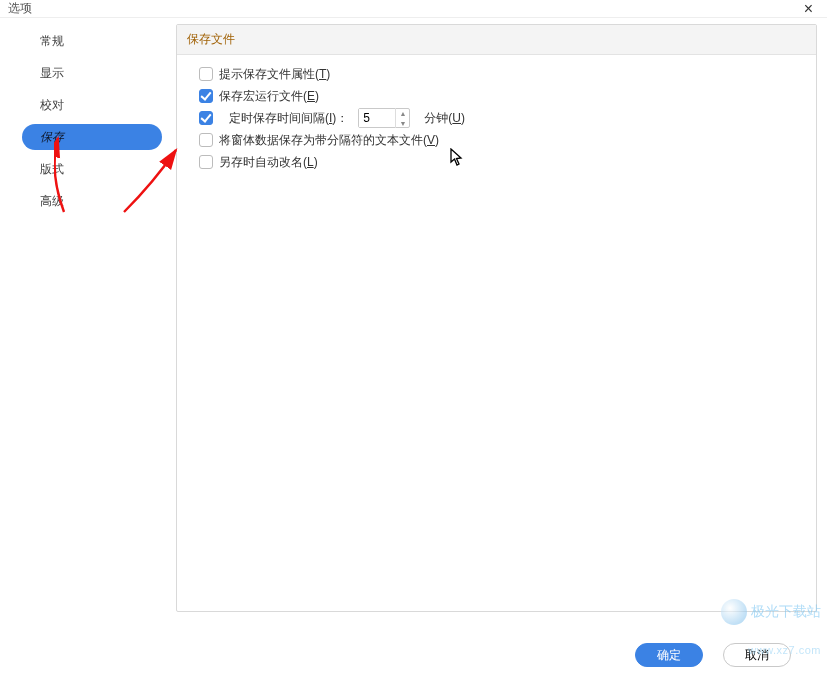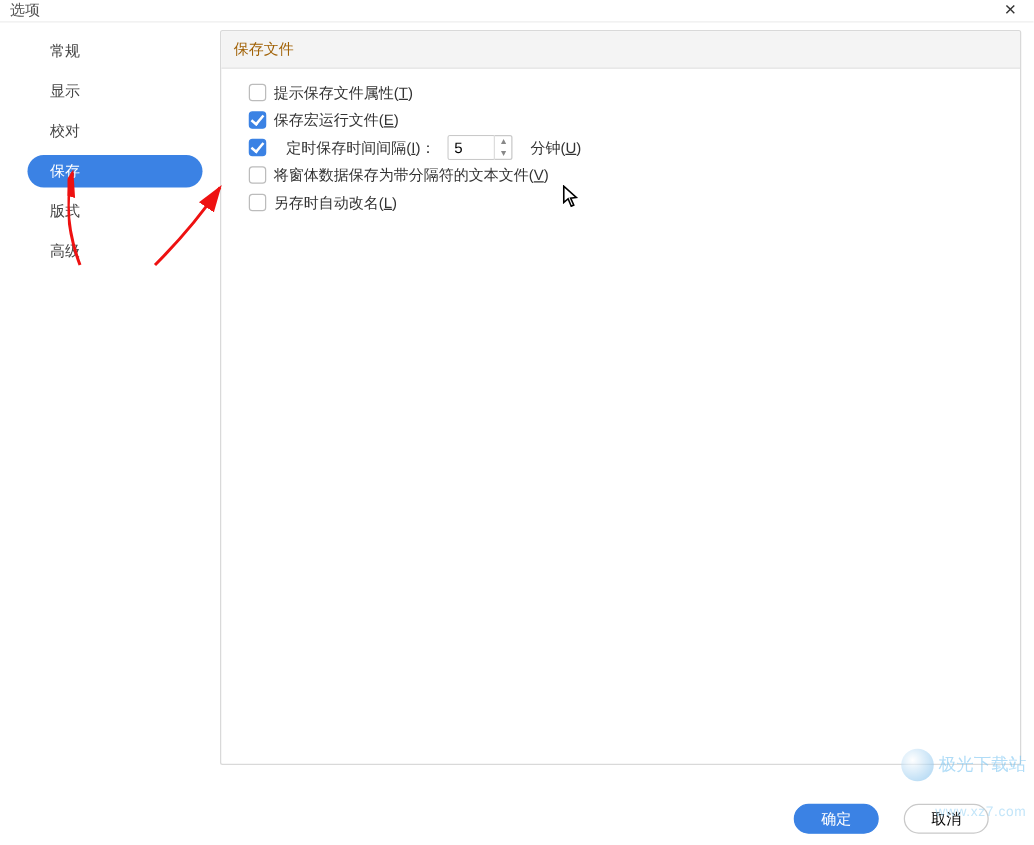--- a/index.html
+++ b/index.html
@@ -3,21 +3,21 @@
 <meta charset="utf-8">
 <style>
 * { box-sizing: border-box; margin: 0; padding: 0; }
 body { font-family: "Microsoft YaHei", sans-serif; font-size: 12px; color: #333; background: #fff; width: 827px; height: 676px; position: relative; }
 .titlebar { height: 18px; display: flex; align-items: center; justify-content: space-between; padding: 0 8px; border-bottom: 1px solid #eee; }
 .title { color: #555; }
 .close-x { font-size: 16px; cursor: pointer; padding: 2px 6px; }
 .main { display: flex; height: 600px; padding: 6px 10px 6px 22px; gap: 14px; }
 .sidebar { width: 140px; padding-top: 4px; }
 .side-item { height: 26px; line-height: 26px; border-radius: 13px; padding-left: 18px; cursor: pointer; color: #444; margin-bottom: 6px; }
-.side-item.active { background: #3b82e4; color: #ffffff; }
+.side-item.active { background: #3b82e4; color: #0f172a; font-style: italic; }
 .content { flex: 1; border: 1px solid #d9d9d9; border-radius: 2px; padding: 0; background: #fff; overflow: hidden; }
 .section-hdr { background: #f4f4f4; border-bottom: 1px solid #e3e3e3; padding: 6px 10px; color: #a16207; }
 .section-body { padding: 8px 10px 12px 22px; }
 .row { display: flex; align-items: center; height: 22px; }
 .row.gap-lg { gap: 10px; }
 .cb { appearance: none; width: 14px; height: 14px; border: 1px solid #bcbcbc; border-radius: 3px; margin-right: 6px; background: #fff; position: relative; cursor: pointer; }
 .cb:checked { background: #3b82e4; border-color: #3b82e4; }
 .cb:checked::after { content: ""; position: absolute; left: 3px; top: 0px; width: 4px; height: 8px; border: solid #fff; border-width: 0 2px 2px 0; transform: rotate(40deg); }
 .u { text-decoration: underline; }
 .num-wrap { display: inline-flex; align-items: center; border: 1px solid #c9c9c9; border-radius: 2px; height: 20px; background: #fff; margin: 0 4px 0 0; }

